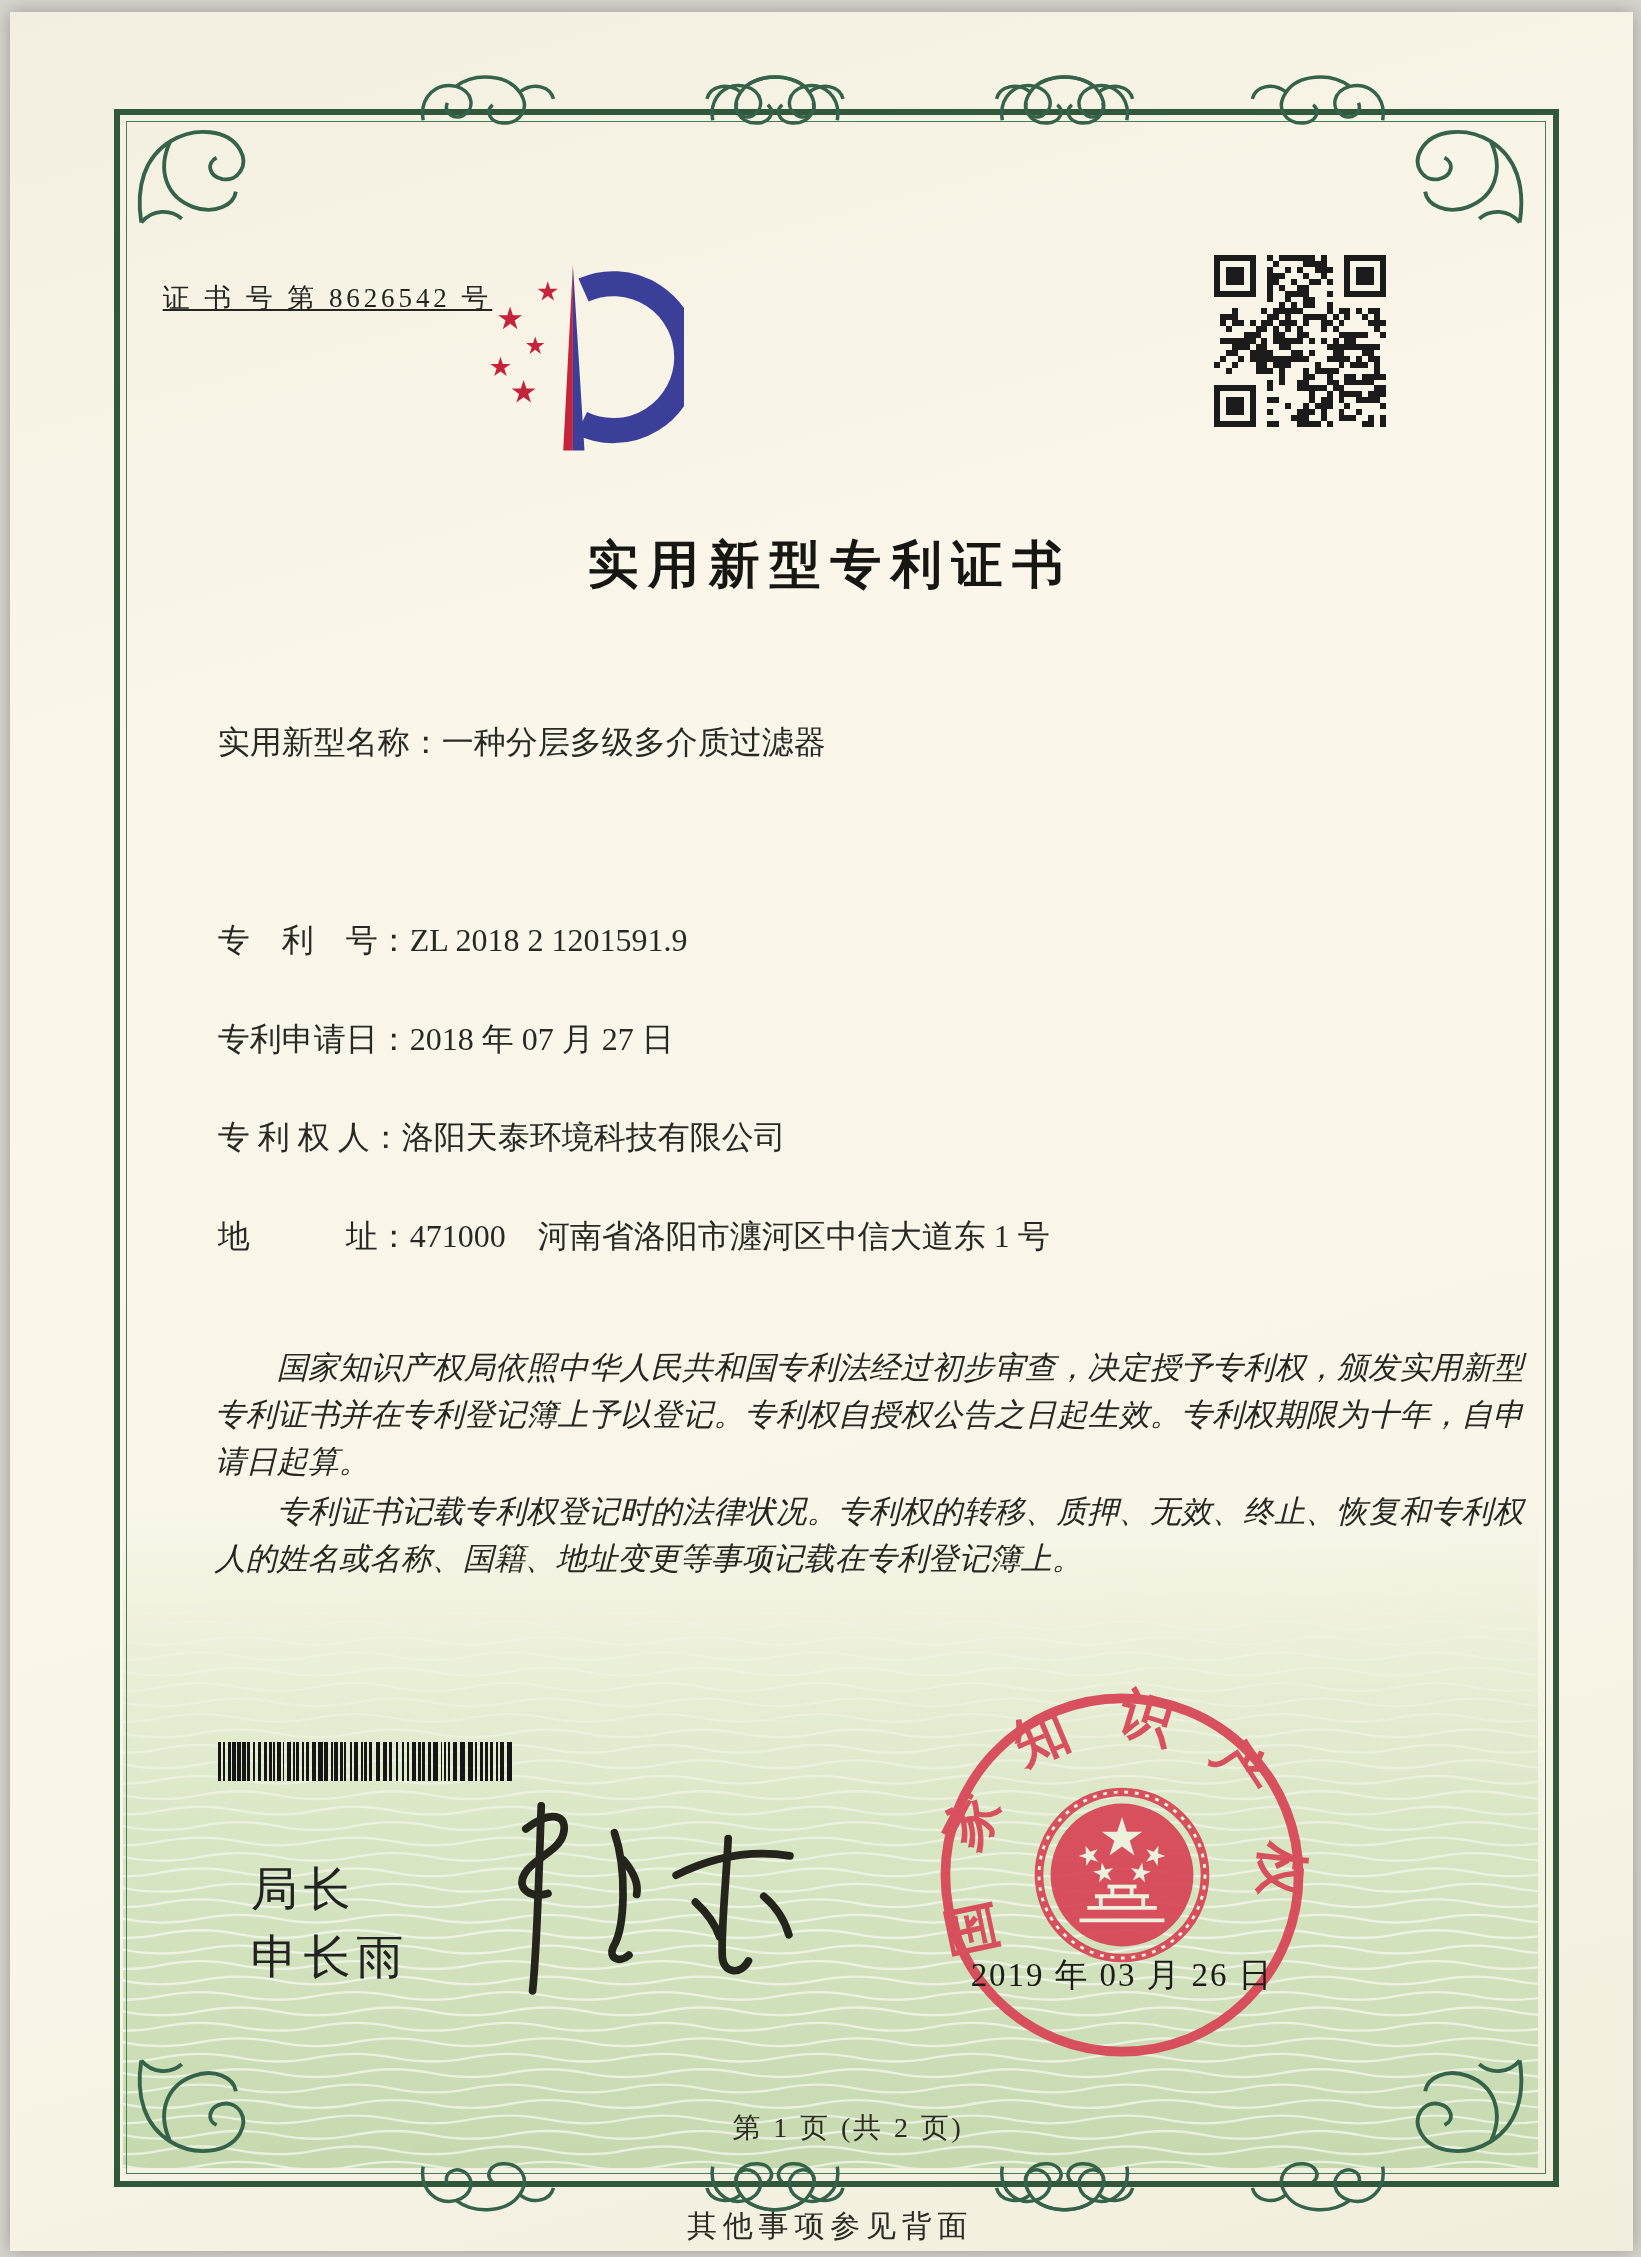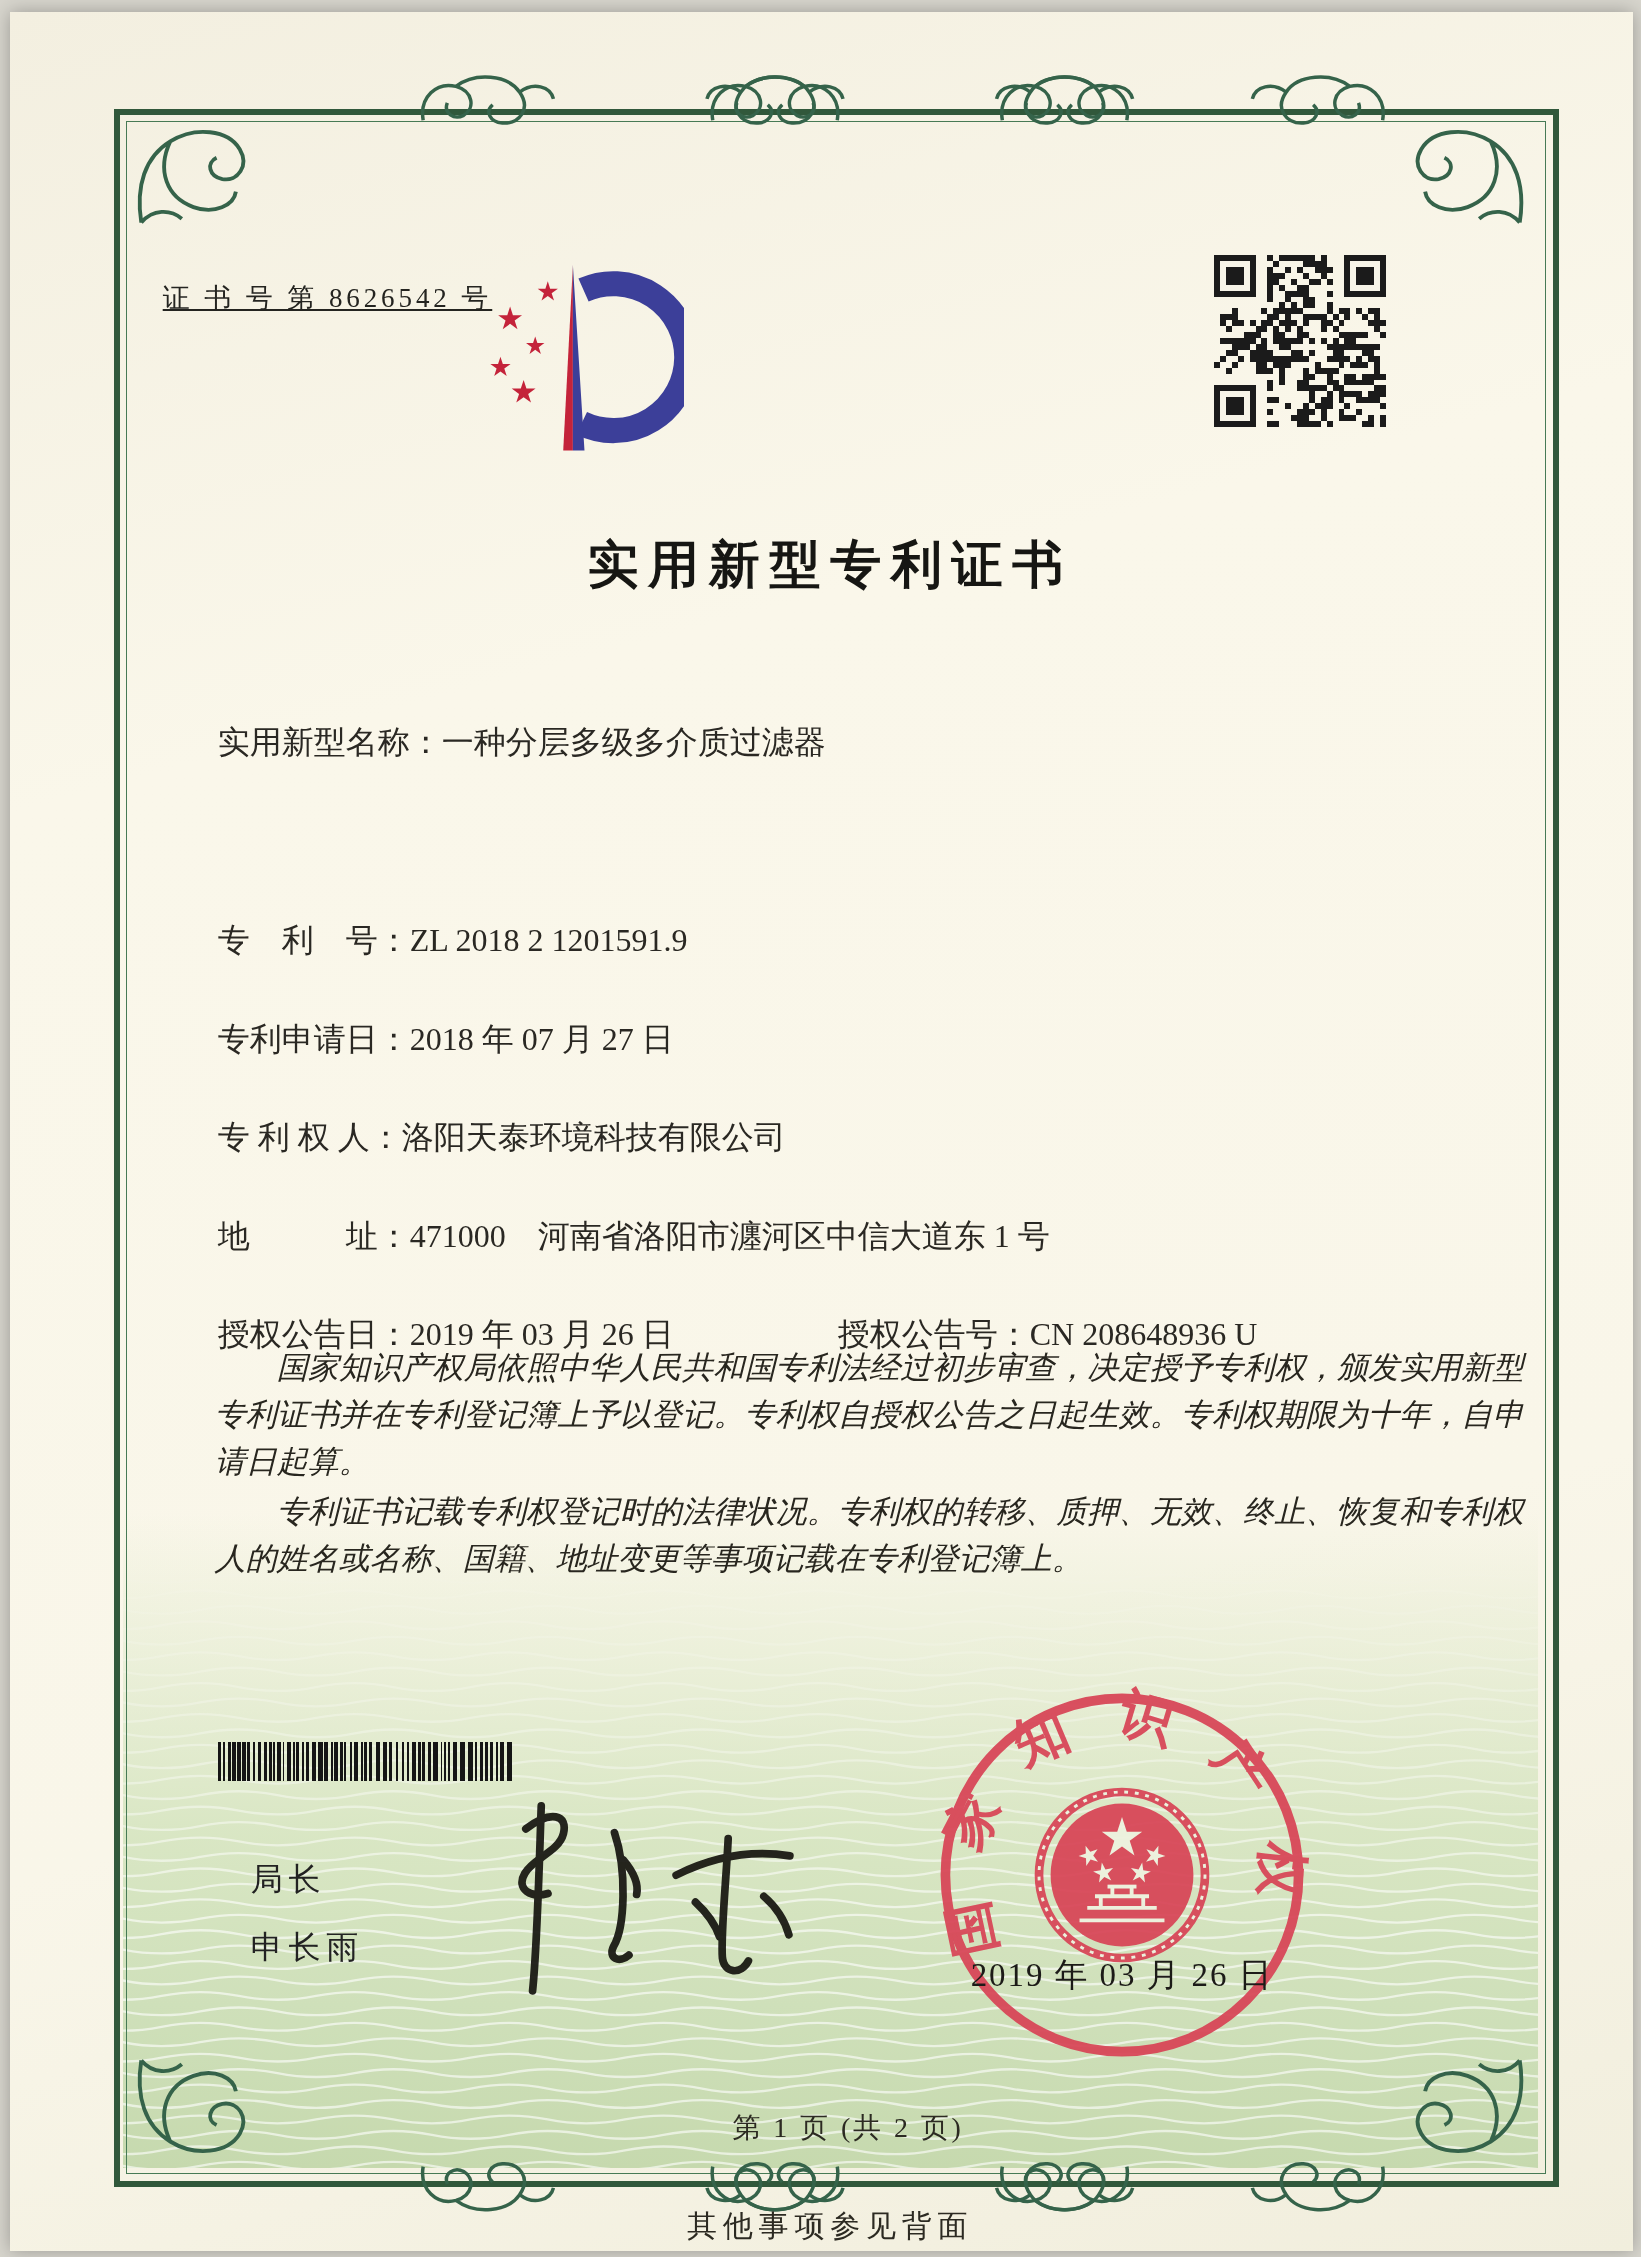--- a/index.html
+++ b/index.html
@@ -43,21 +43,21 @@
   }
   .row{position:absolute;left:208px;width:1313px;font-size:32px;white-space:nowrap;margin-top:16px;}
   .row .lab{color:#2a2823;}
   .row .val{color:#2a2823;}
   .row .right-field{position:absolute;left:620px;top:0;}
   .body-text{
     position:absolute;left:205px;top:1332px;width:1309px;
     font-size:31px;line-height:47px;text-align:justify;color:#28261f;font-style:italic;
   }
   .body-text p{margin:0 0 3.9px 0;text-indent:2em;}
-  .signer{position:absolute;left:241px;font-size:32px;letter-spacing:5.8px;color:#222;}
+  .signer{position:absolute;left:241px;font-size:47px;letter-spacing:5.8px;color:#222;}
   .seal-date{position:absolute;left:961px;top:1941px;font-size:33px;letter-spacing:1.9px;color:#1c1b18;z-index:6;}
   .page-footer{position:absolute;left:104px;top:2097px;width:1433px;text-align:center;font-size:28px;letter-spacing:2.9px;color:#2c2a22;padding-left:18px;}
   .back-note{position:absolute;left:0;top:2194px;width:1641px;text-align:center;font-size:30px;letter-spacing:5.8px;color:#2c2a22;}
   svg{display:block;}
 </style>
 </head>
 <body>
 
 <div class="paper">
 
@@ -464,26 +464,20 @@
   </div>
   <div class="row" style="top:990px">
     <span class="lab">专利申请日：</span><span class="val">2018 年 07 月 27 日</span>
   </div>
   <div class="row" style="top:1088px">
     <span class="lab">专 利 权 人：</span><span class="val">洛阳天泰环境科技有限公司</span>
   </div>
   <div class="row" style="top:1187px">
     <span class="lab">地　　　址：</span><span class="val">471000　河南省洛阳市瀍河区中信大道东 1 号</span>
   </div>
-  <div class="row" style="top:1285px">
-    <span class="lab">授权公告日：</span><span class="val">2019 年 03 月 26 日</span>
-    <span class="right-field">
-      <span class="lab">授权公告号：</span><span class="val">CN 208648936 U</span>
-    </span>
-  </div>
 
   <div class="body-text">
     <p>国家知识产权局依照中华人民共和国专利法经过初步审查，决定授予专利权，颁发实用新型专利证书并在专利登记簿上予以登记。专利权自授权公告之日起生效。专利权期限为十年，自申请日起算。</p>
     <p>专利证书记载专利权登记时的法律状况。专利权的转移、质押、无效、终止、恢复和专利权人的姓名或名称、国籍、地址变更等事项记载在专利登记簿上。</p>
   </div>
 
   <svg id="barcode" class="decor" style="left:208px;top:1730px" width="297" height="39" viewBox="0 0 308 40" shape-rendering="crispEdges">
       <rect x="0" y="0" width="3.524268030433109" height="40" fill="#151515"></rect>
       <rect x="5.409410261832835" y="0" width="2.0382668498150385" height="40" fill="#151515"></rect>
       <rect x="10.146132714369397" y="0" width="2.820289207166195" height="40" fill="#151515"></rect>

